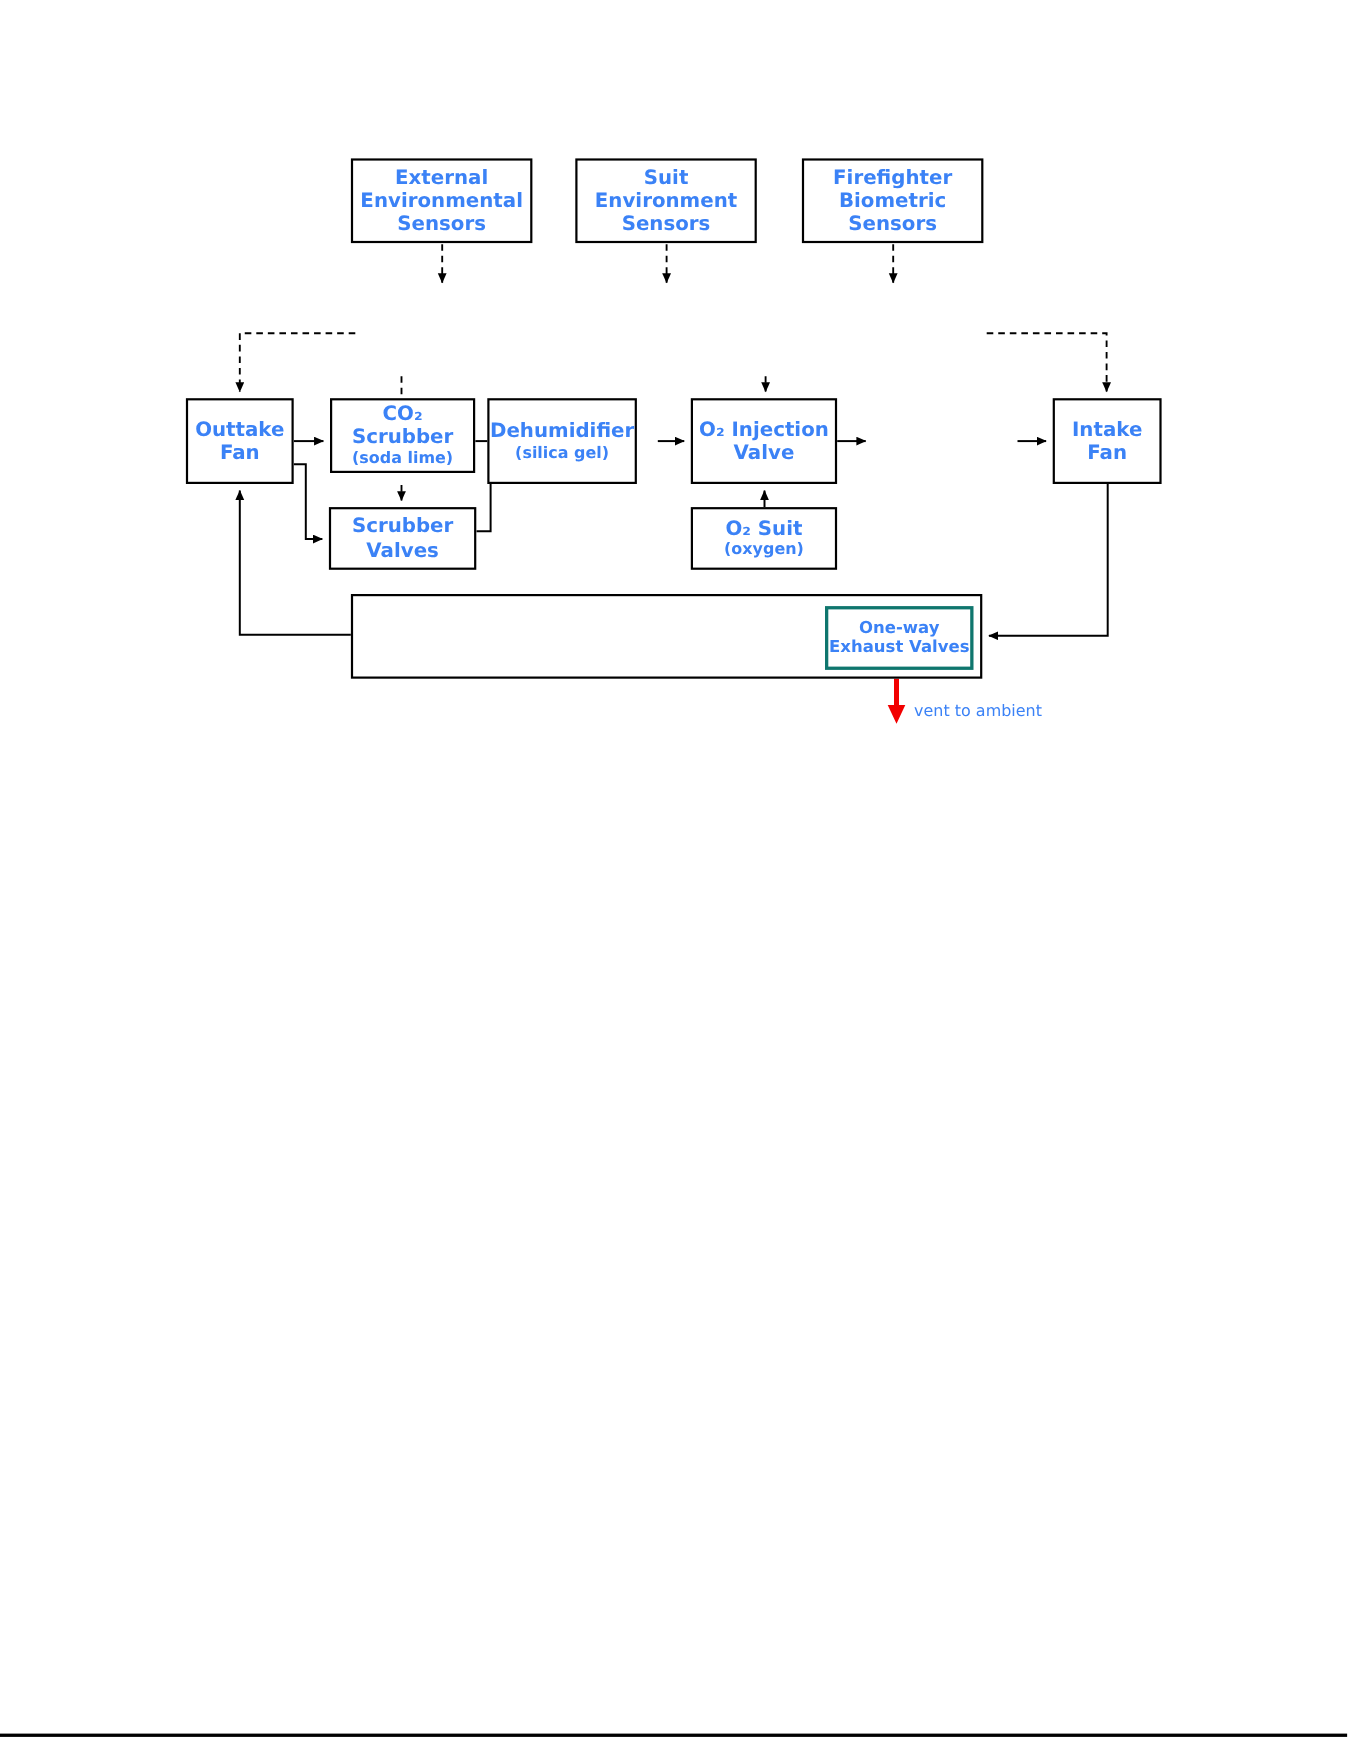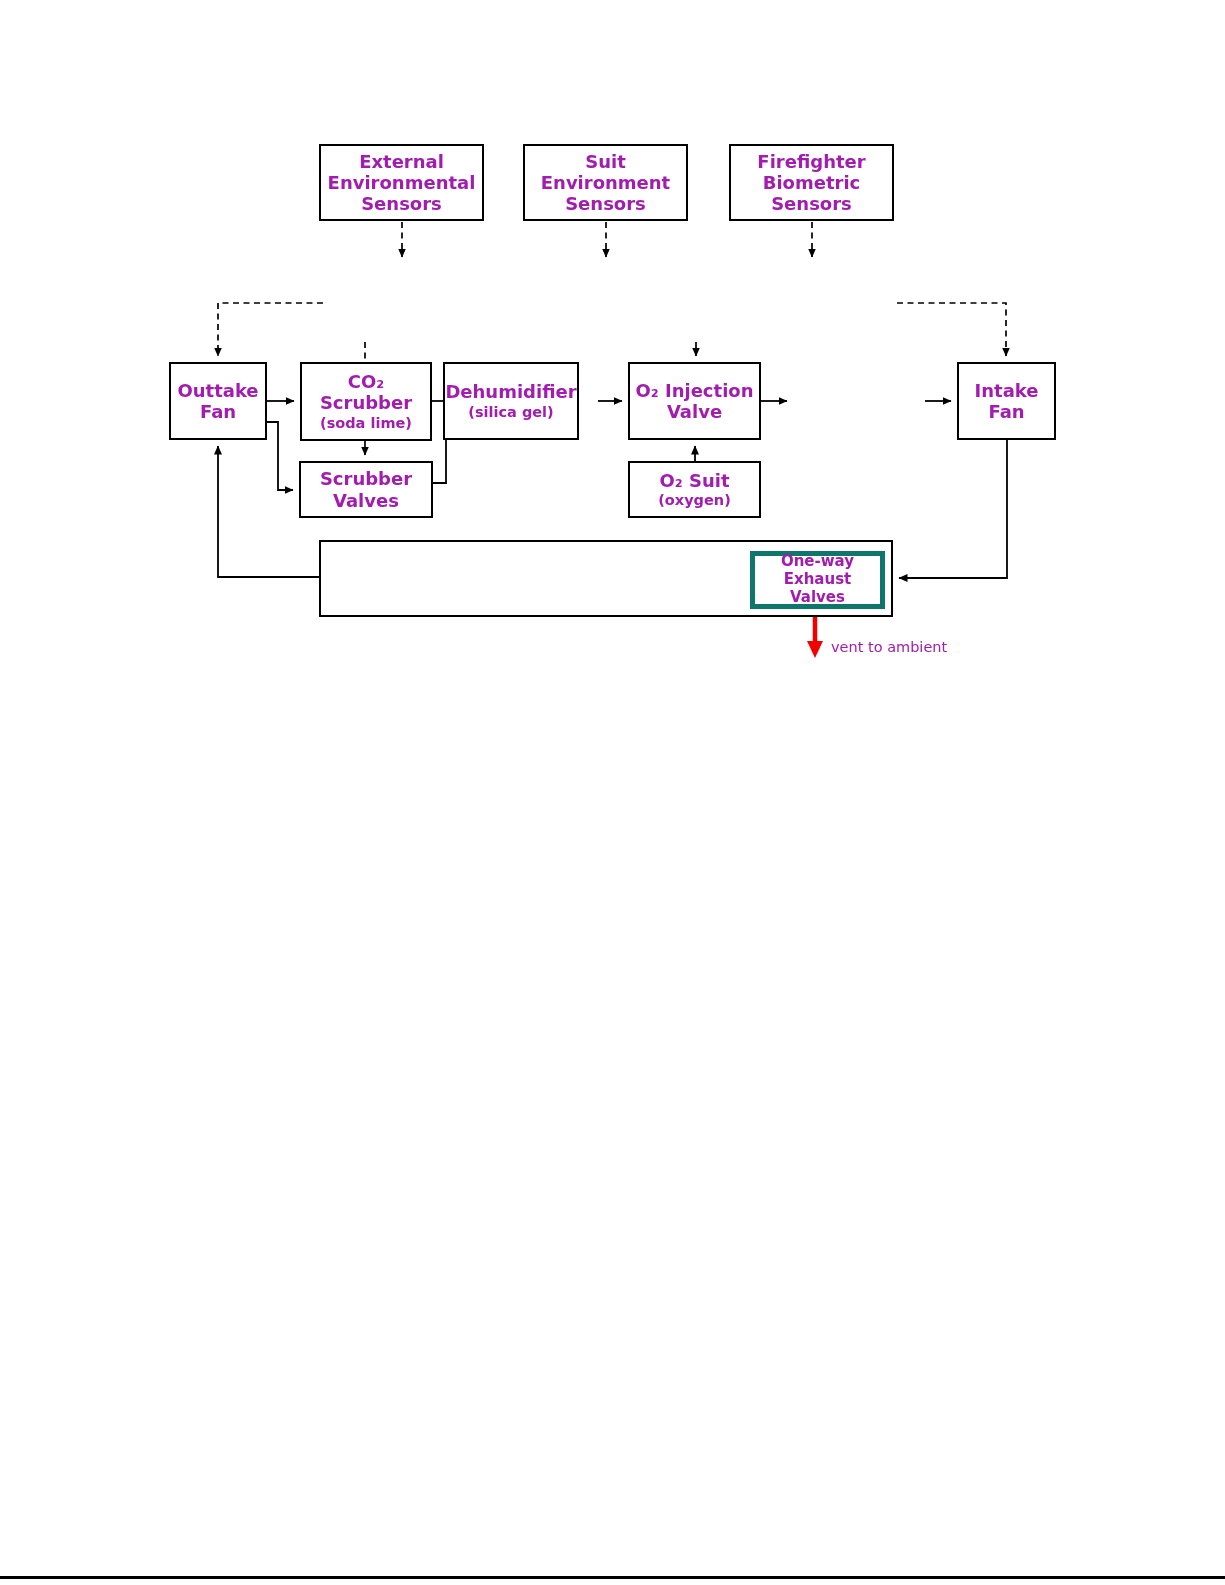--- a/index.html
+++ b/index.html
@@ -1,21 +1,21 @@
 <!DOCTYPE html>
 <html><head>
 <meta charset="utf-8">
 <style>
   html,body{margin:0;padding:0;background:#ffffff;}
   .page{
     position:relative;
     width:1225px;height:1585px;
     background:#ffffff;
     font-family:"DejaVu Sans","Liberation Sans",sans-serif;
-    color:#a21caf;
+    color:#3b82f6;
     overflow:hidden;
   }
   .node{
     position:absolute;
     border:2px solid #000;
     background:#fff;
     display:flex;
     flex-direction:column;
     align-items:center;
     justify-content:center;
@@ -36,21 +36,21 @@
   }
   .ctrl-title{font-weight:bold;font-size:18.5px;}
   .ctrl-sub{font-weight:bold;font-size:15px;white-space:pre-line;margin-top:2px;}
   .suit-text-wrap{
     position:absolute;left:0;top:0;width:430px;height:100%;
     display:flex;align-items:center;justify-content:center;text-align:center;
   }
   .valves{
     position:absolute;
     left:429px;top:9px;width:135px;height:58px;
-    border:5px solid #0f766e;background:#fff;
+    border:3px solid #0f766e;background:#fff;
     display:flex;align-items:center;justify-content:center;text-align:center;
     box-sizing:border-box;
   }
   .valves .lbl{font-size:15px;}
   svg.wires{position:absolute;left:0;top:0;}
   .vent-label{
     position:absolute;left:831px;top:639px;
     font-size:14.5px;font-weight:normal;white-space:nowrap;
   }
   .bottom-rule{
@@ -113,21 +113,21 @@
     <span class="lbl">Firefighter
 Biometric
 Sensors</span>
   </div>
 
 
   <div class="node" style="left:169px;top:362px;width:98px;height:78px">
     <span class="lbl">Outtake
 Fan</span>
   </div>
-  <div class="node" style="left:300px;top:362px;width:132px;height:79px">
+  <div class="node" style="left:300px;top:362px;width:132px;height:68px">
     <span class="lbl">CO₂ Scrubber</span>
     <span class="sub">(soda lime)</span>
   </div>
   <div class="node" style="left:443px;top:362px;width:136px;height:78px">
     <span class="lbl">Dehumidifier</span>
     <span class="sub">(silica gel)</span>
   </div>
   <div class="node" style="left:628px;top:362px;width:133px;height:78px">
     <span class="lbl">O₂ Injection
 Valve</span>

